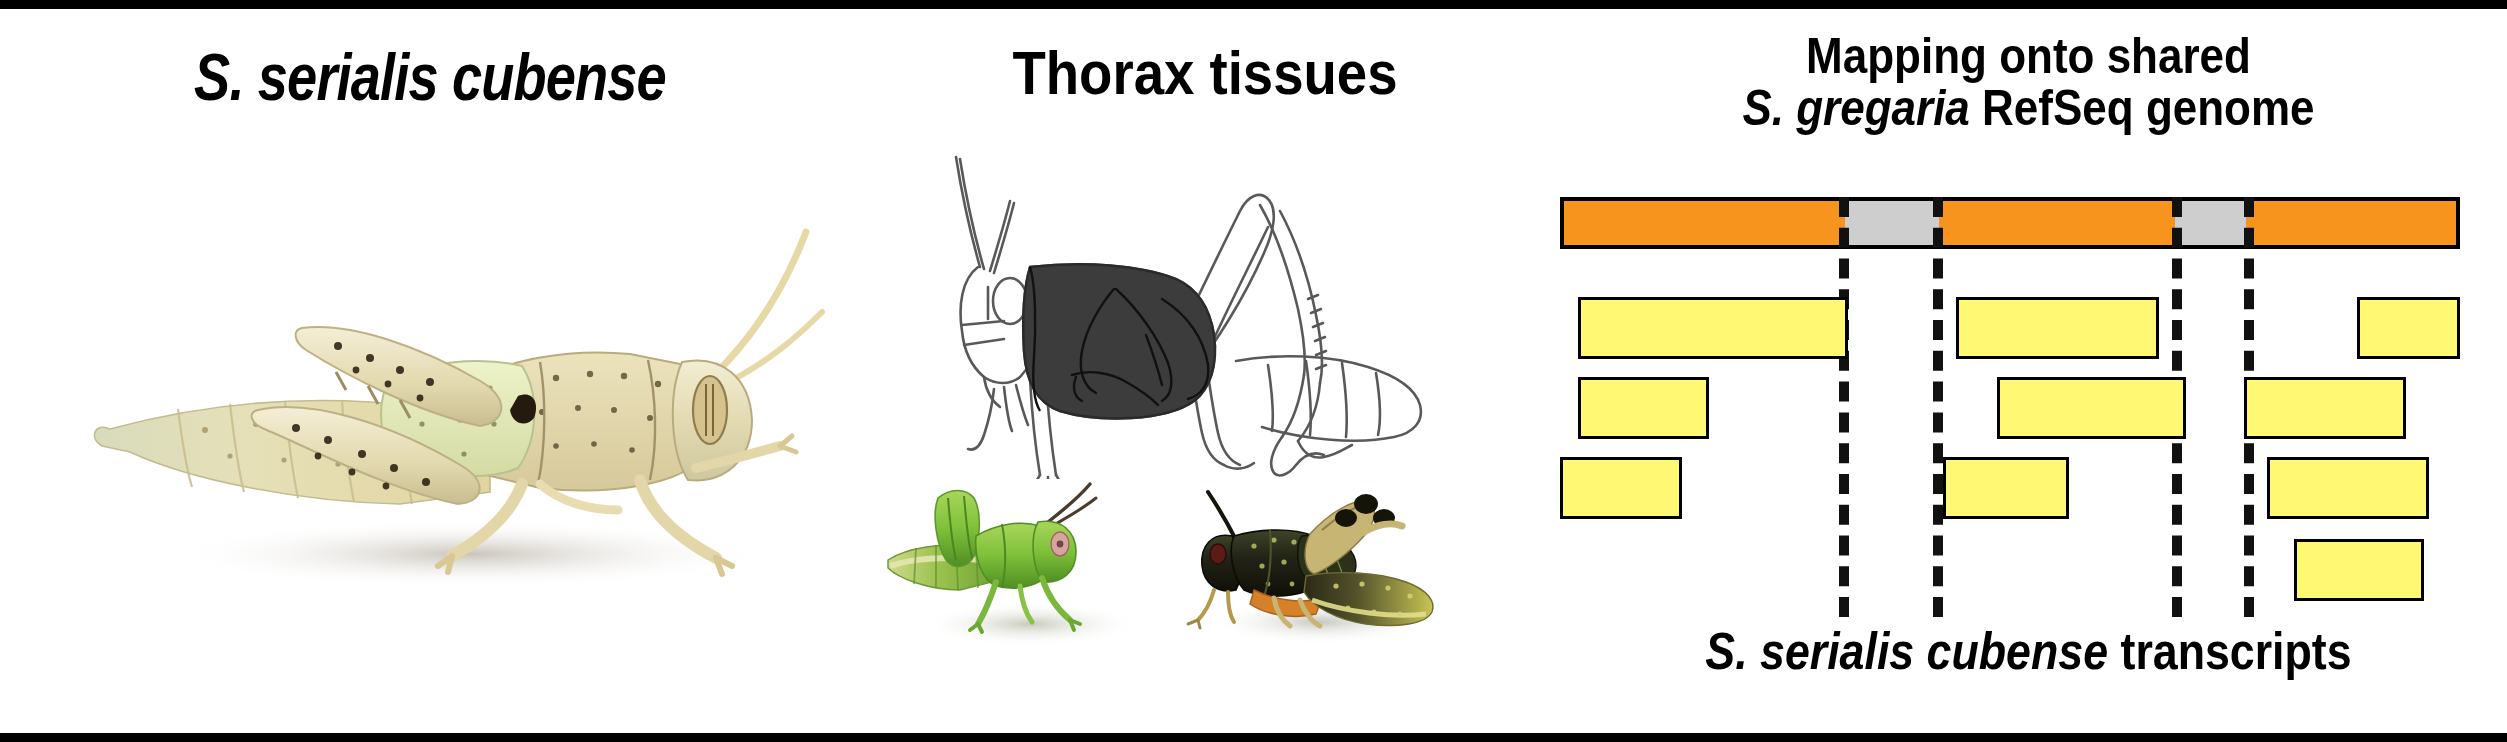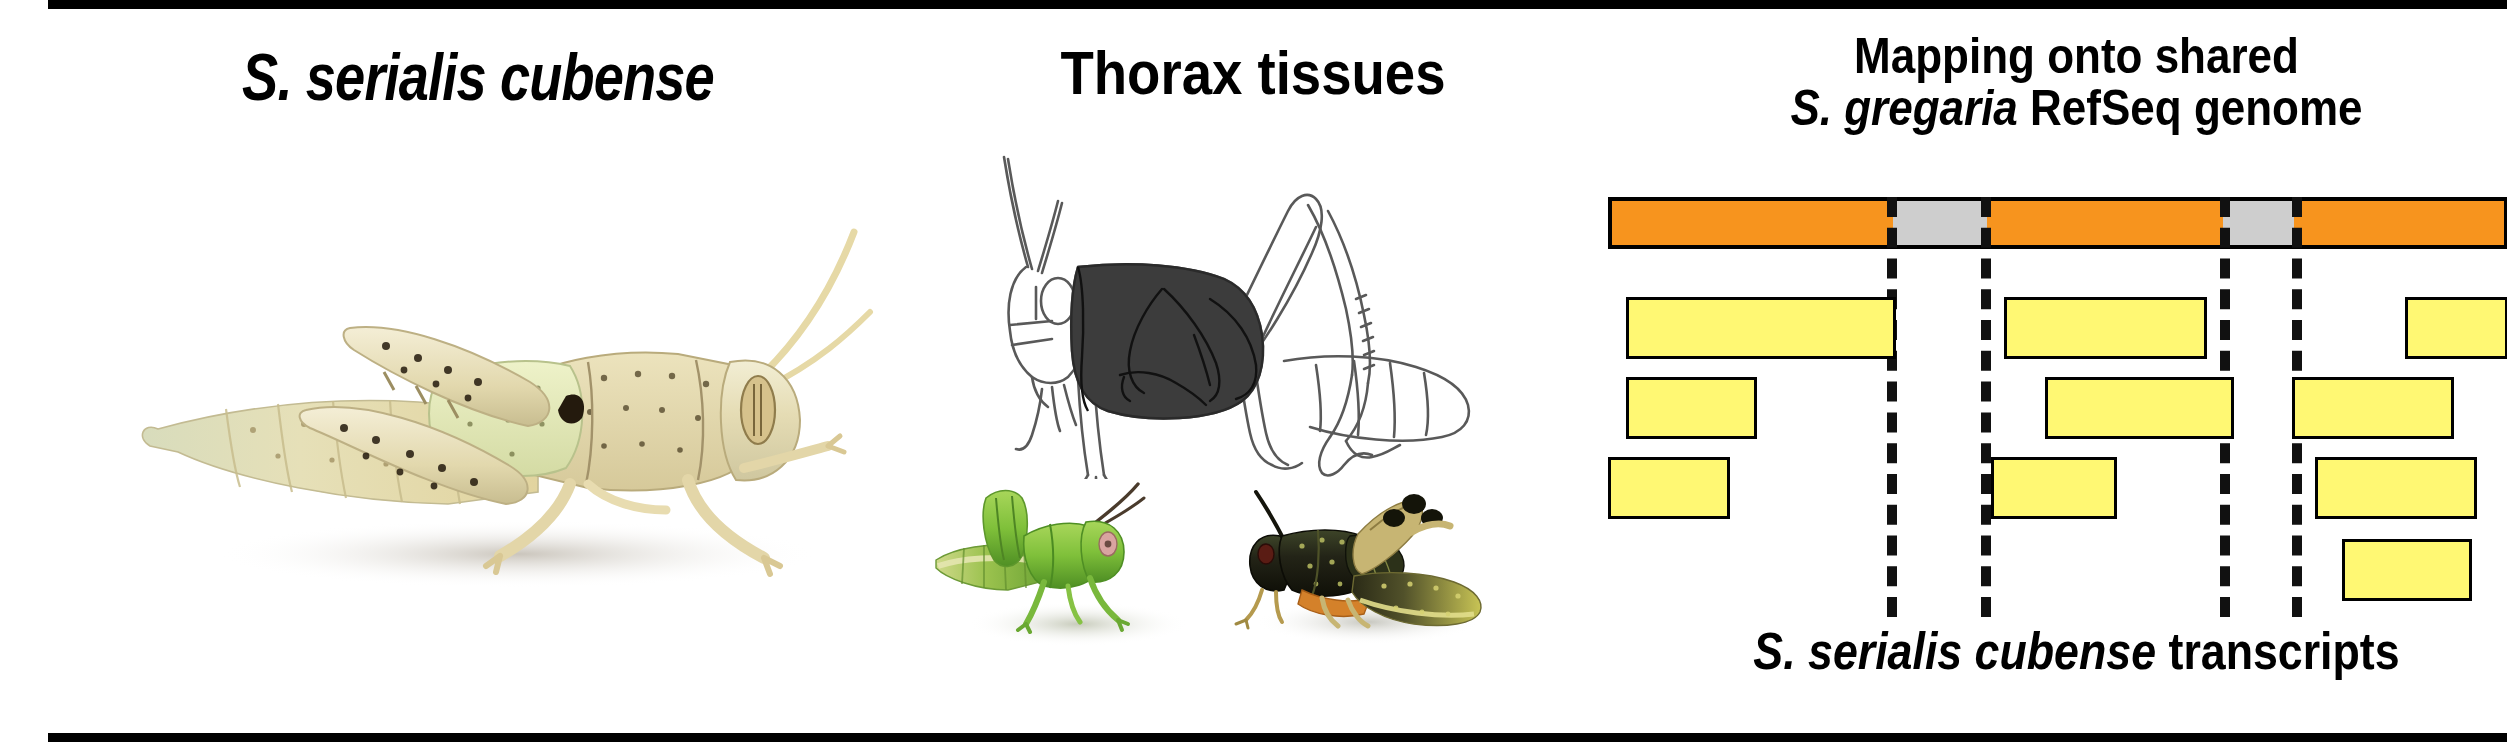--- a/index.html
+++ b/index.html
@@ -12,21 +12,20 @@
     overflow: hidden;
     position: relative;
   }
 
   #figure {
     position: absolute;
     inset: 0;
     background: #ffffff;
     border-top: 9px solid #000000;
     border-bottom: 9px solid #000000;
-    margin-left: 48px;
   }
 
   
   #panel-species {
     position: absolute;
     left: 0; top: 0;
     width: 860px; height: 724px;
   }
   #species-title {
     position: absolute;

